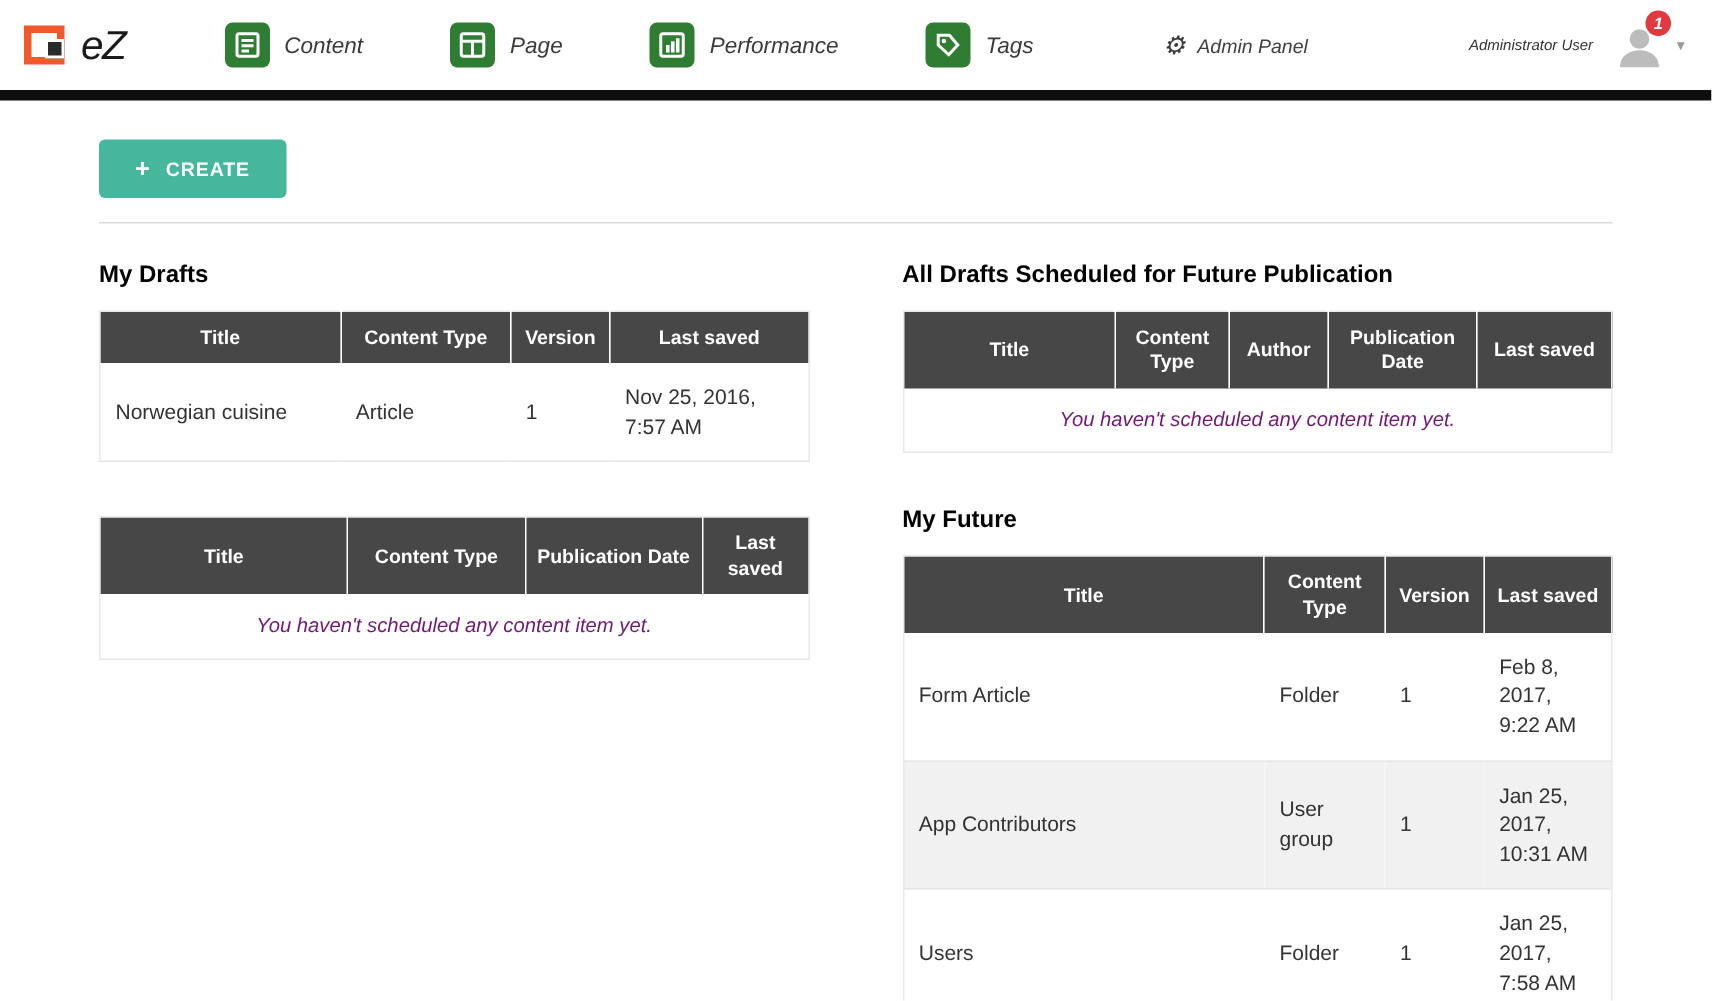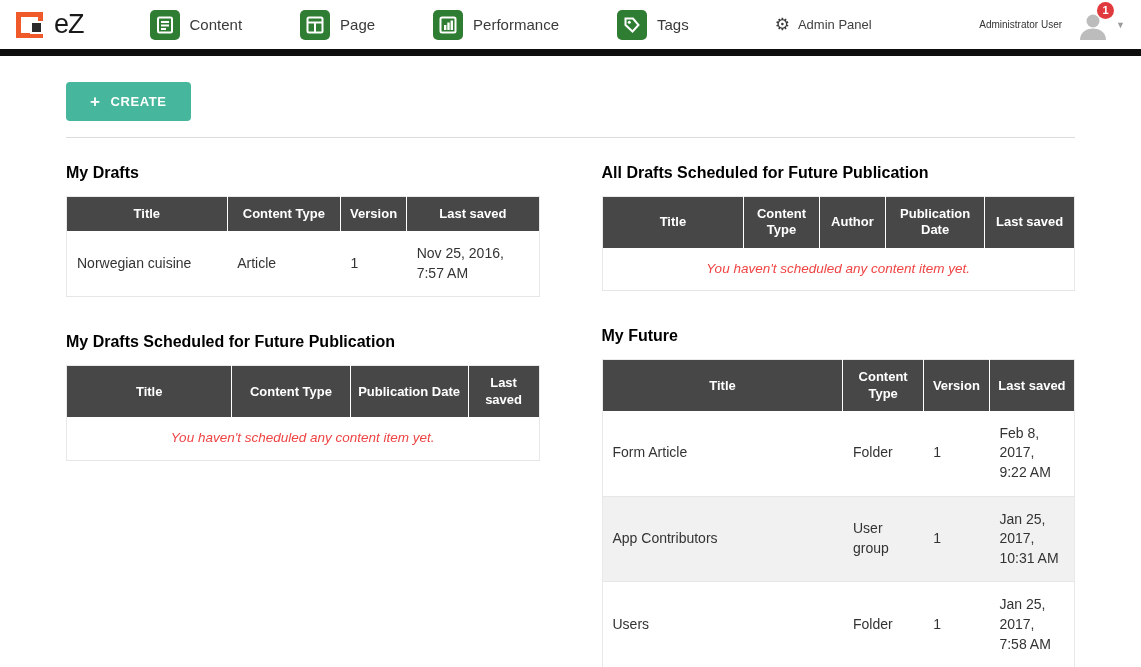--- a/index.html
+++ b/index.html
@@ -5,22 +5,22 @@
   * { margin:0; padding:0; box-sizing:border-box; }
   html,body { background:#fff; }
   body {
     width:1141px; height:667px; overflow:hidden;
     font-family:"Liberation Sans", sans-serif;
     color:#333;
   }
 
   
   .topbar {
-    height:49px; display:flex; align-items:center;
-    background:#fff; padding:0 16px;
+    height:60px; display:flex; align-items:center;
+    background:#fff; padding:0 16px;font-style:italic;
   }
   .logo { display:flex; align-items:center; margin-left:0; cursor:pointer; }
   .logo-mark { position:relative; width:34px; height:32px; margin-right:4px; }
   .logo-outer {
     position:absolute; left:0; top:3px; width:27px; height:26px;
     border:5px solid #f0592a;
   }
   .logo-inner {
     position:absolute; left:14px; top:12px; width:13px; height:13px;
     background:#2b2b2b; border:2px solid #fff;
@@ -78,21 +78,21 @@
   }
   th:first-child { border-left:none; }
   td {
     font-size:14px; color:#333; padding:13px 10px; line-height:1.4;
     border-bottom:1px solid #e6e6e6; vertical-align:middle;
     overflow-wrap:break-word;
   }
   table { border:1px solid #e9e9e9; }
   tbody tr:nth-child(even) td { background:#f1f1f1; }
   .empty-cell {
-    text-align:center; font-style:italic; font-size:13.5px; color:#ef4444;
+    text-align:center; font-style:italic; font-size:13.5px; color:#701a75;
     padding:12px 8px;
   }
   tbody tr:nth-child(even) .empty-cell { background:#fff; }
 
   
   .tbl-my-drafts th:nth-child(1){width:34%}
   .tbl-my-drafts th:nth-child(2){width:24%}
   .tbl-my-drafts th:nth-child(3){width:14%}
   .tbl-my-drafts th:nth-child(4){width:28%}
 
@@ -214,21 +214,20 @@
               <tr>
                 <td>Norwegian cuisine</td>
                 <td>Article</td>
                 <td>1</td>
                 <td>Nov 25, 2016, 7:57 AM</td>
               </tr>
             </tbody>
           </table>
       </div>
       <div class="section">
-        <div class="section-title">My Drafts Scheduled for Future Publication</div>
         <table class="tbl-sched4">
             <thead>
               <tr>
                 <th>Title</th>
                 <th>Content Type</th>
                 <th>Publication Date</th>
                 <th>Last saved</th>
               </tr>
             </thead>
             <tbody>

